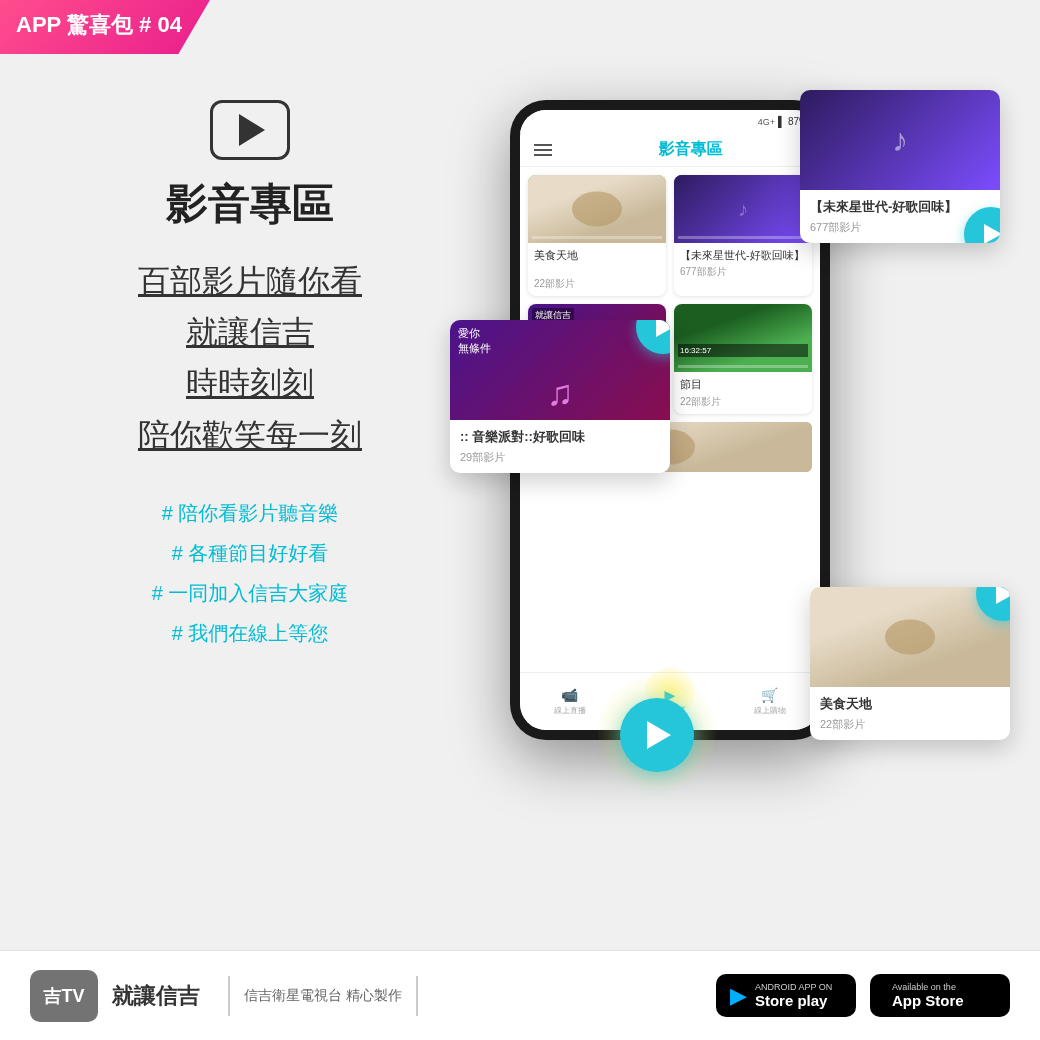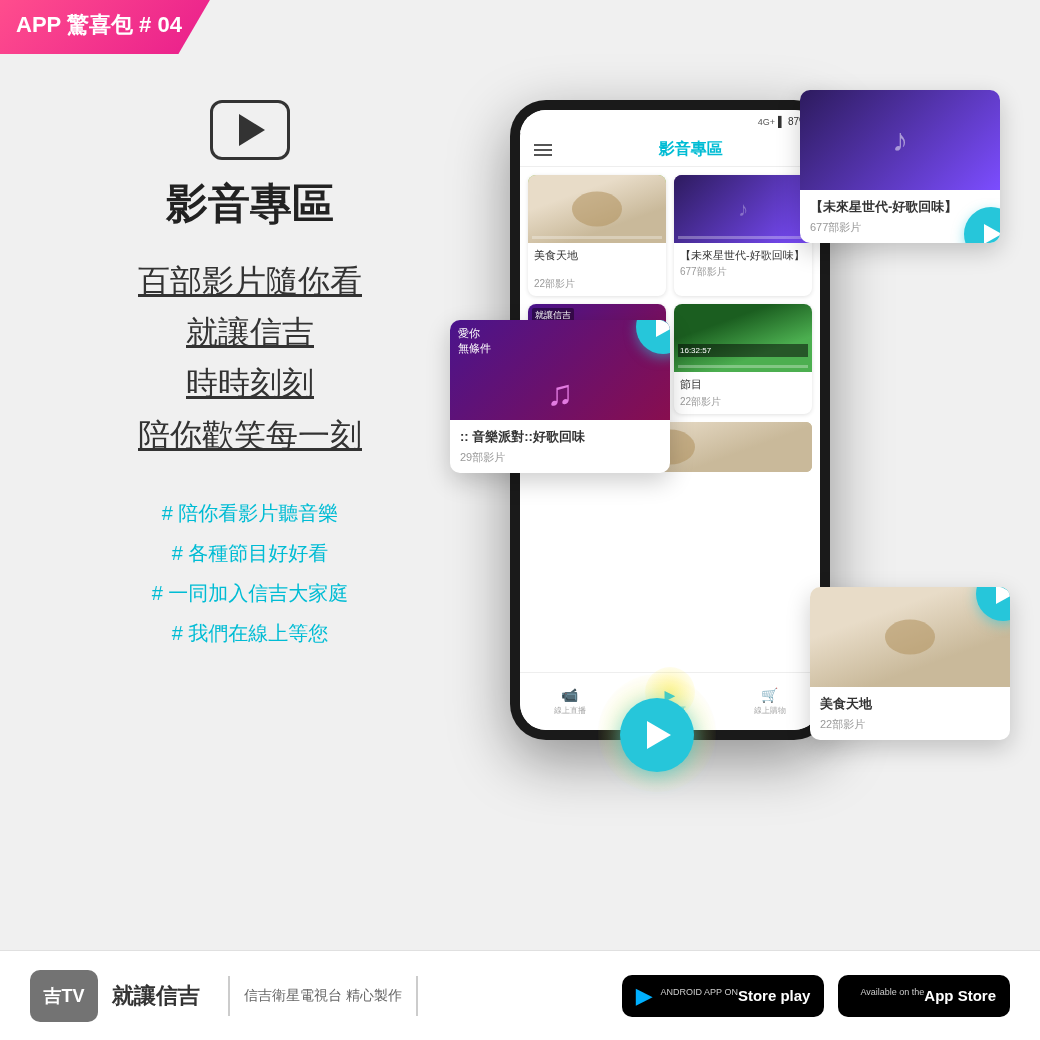--- a/index.html
+++ b/index.html
@@ -346,21 +346,21 @@
       border-radius: 10px;
       padding: 8px 14px;
       display: flex;
       align-items: center;
       gap: 8px;
       min-width: 140px;
     }
 
     .app-btn-text {
       display: flex;
-      flex-direction: row;
+      flex-direction: column;
     }
 
     .app-btn-sub {
       font-size: 9px;
       color: #ccc;
     }
 
     .app-btn-main {
       font-size: 15px;
       font-weight: bold;

